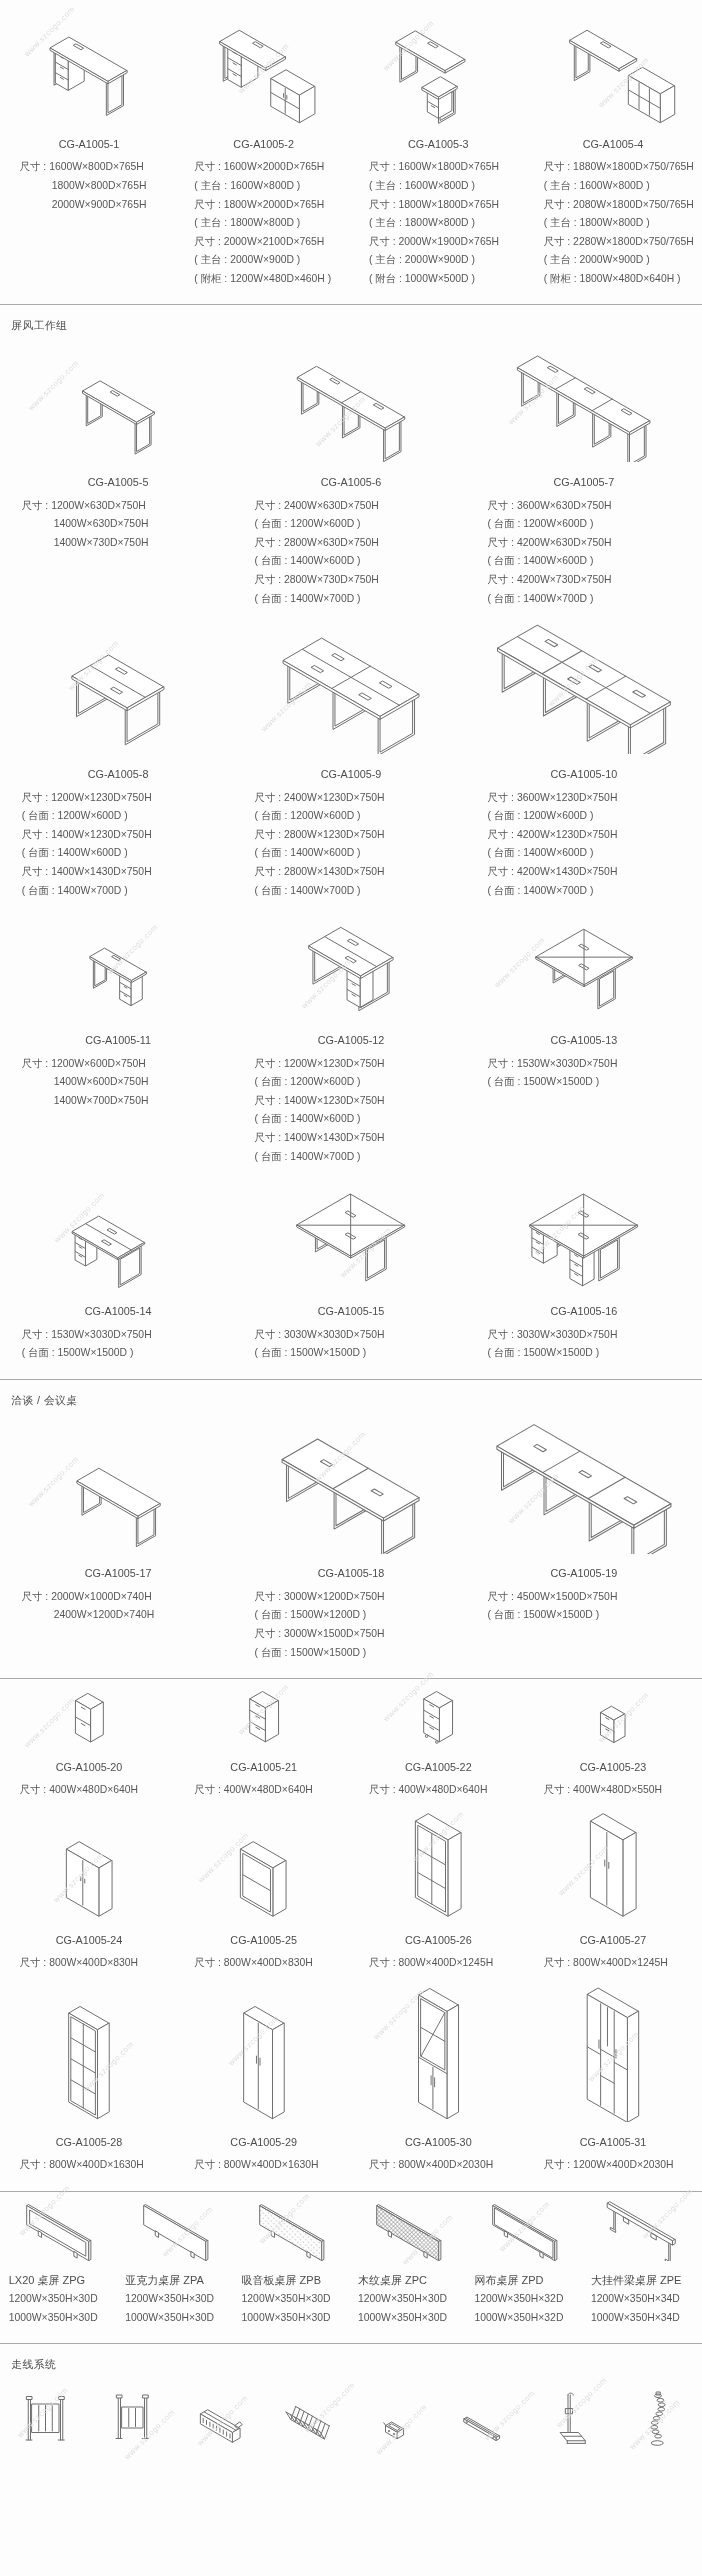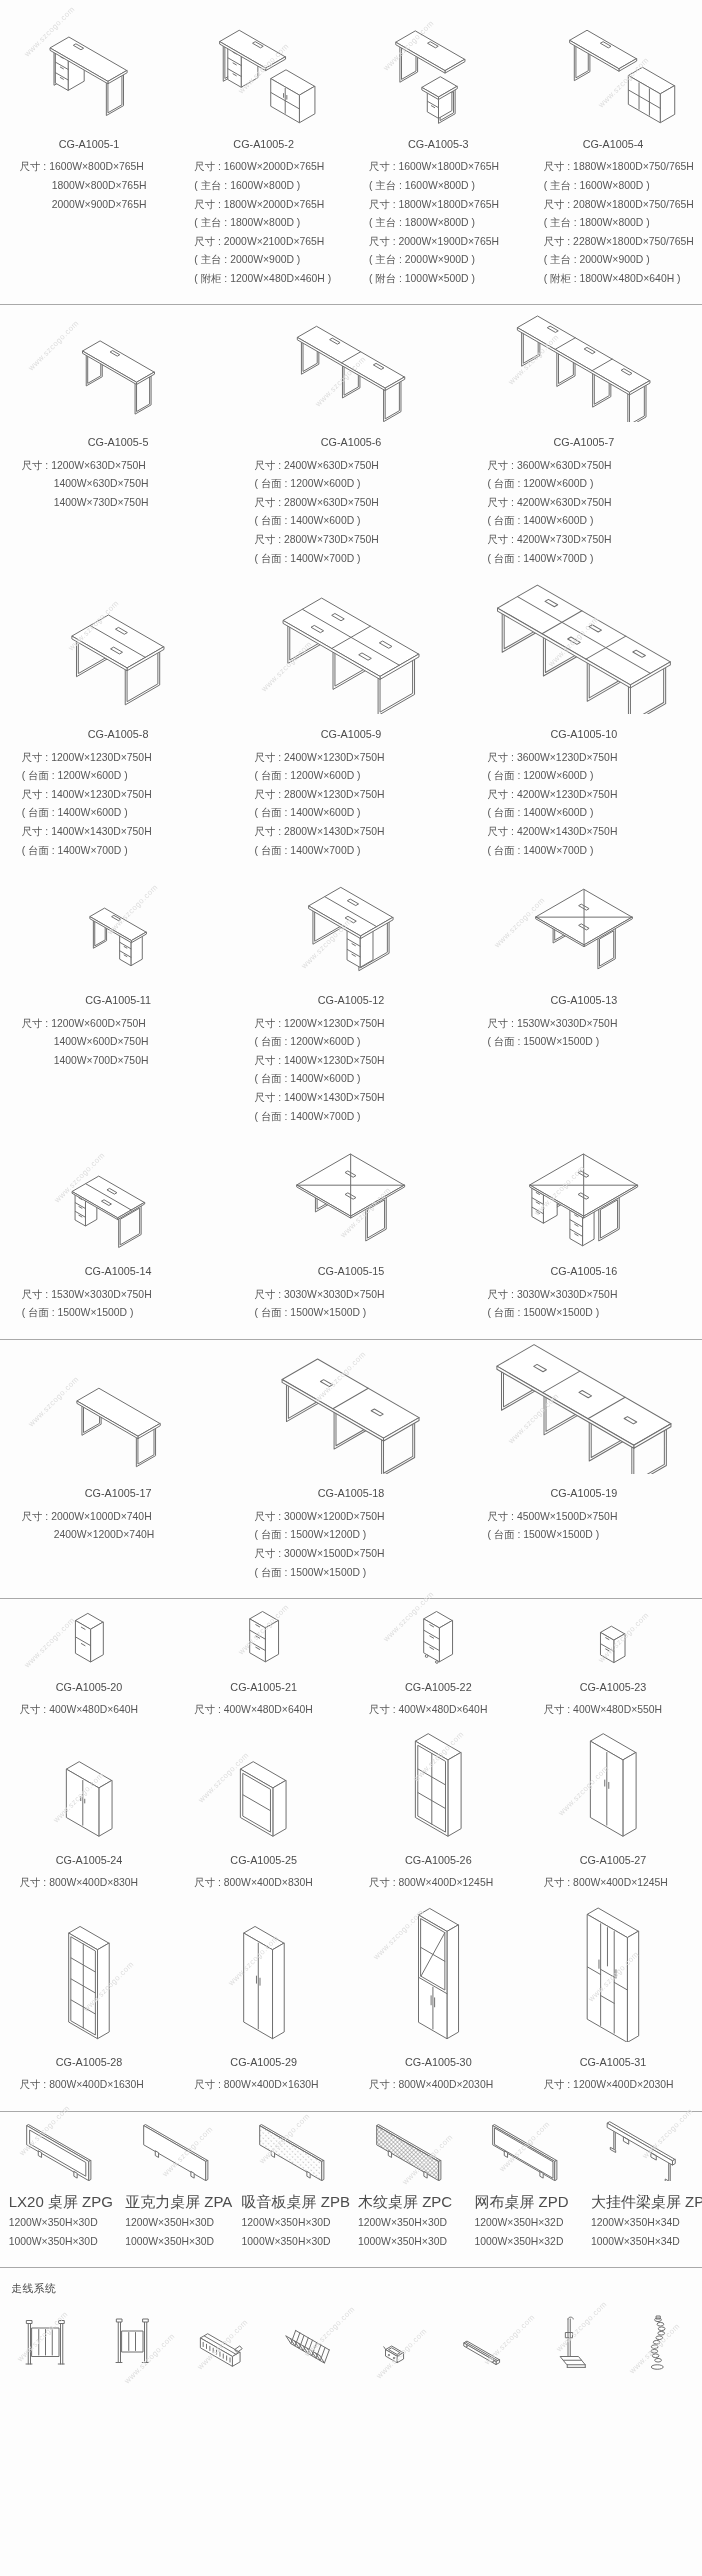--- a/index.html
+++ b/index.html
@@ -13,21 +13,21 @@
   .fig{display:flex;align-items:flex-end;justify-content:center;position:relative;width:100%;padding-bottom:1.7px}
   .fig svg{display:block}
   .wm{position:absolute;color:#dcdcdc;font-size:7.8px;transform:rotate(-45deg);letter-spacing:0.5px;pointer-events:none;white-space:nowrap}
   .model{font-size:10.8px;color:#4c4c4c;margin:12px 0 8.7px;text-align:right;white-space:nowrap}
   .specs{align-self:flex-start;display:flex;flex-direction:column}
   .spec{font-size:10.4px;line-height:18.6px;white-space:nowrap;color:#565656}
   .spec.ind{padding-left:32px}
   .cols4 .specs{margin-left:18px}
   .cols3 .specs{margin-left:20px}
   .screens .specs{margin-left:7px}
-  .pname{font-size:15px;color:#4c4c4c;white-space:nowrap}
+  .pname{font-size:11px;color:#4c4c4c;white-space:nowrap}
   .screens .pname{margin:10.4px 0 2.6px;align-self:flex-start;padding-left:7px}
   svg path{stroke:#6f6f6f;stroke-width:1;vector-effect:non-scaling-stroke;stroke-linejoin:round;stroke-linecap:round}
   svg circle,svg ellipse{stroke:#6f6f6f;stroke-width:1;vector-effect:non-scaling-stroke}
 </style>
 </head>
 <body>
 
 <div id="page">
     <div class="section catalog">
       <div class="row cols4 catalog">
@@ -158,20 +158,21 @@
             <div class="spec">( 主台 : 1800W×800D )</div>
             <div class="spec">尺寸 : 2280W×1800D×750/765H</div>
             <div class="spec">( 主台 : 2000W×900D )</div>
             <div class="spec">( 附柜 : 1800W×480D×640H )</div>
           </div>
         </div>
       </div>
     </div>
     <div class="divider"></div>
     <div class="section catalog">
+      <div class="sec-title">屏风工作组</div>
       <div class="row cols3 catalog">
         <div class="col">
           <div class="fig" style="height: 117px;">
             <svg viewBox="-125 -125 250 172" style="height:97px">
               <path fill="none" d="M-29.4,-89.0L-57.2,-73.0L-57.2,-17.0L-29.4,-33.0Z"></path>
               <path fill="none" d="M-32.0,-84.5L-54.6,-71.5L-54.6,-21.5L-32.0,-34.5Z"></path>
               <path fill="none" d="M57.2,-39.0L29.4,-23.0L29.4,33.0L57.2,17.0Z"></path>
               <path fill="none" d="M54.6,-34.5L32.0,-21.5L32.0,28.5L54.6,15.5Z"></path>
               <path fill="#fff" d="M-32.0,-96.5L63.2,-41.5L32.0,-23.5L-63.2,-78.5Z"></path>
               <path fill="#fff" d="M63.2,-41.5L32.0,-23.5L32.0,-19.5L63.2,-37.5Z"></path>
@@ -515,20 +516,21 @@
           <div class="model">CG-A1005-16</div>
           <div class="specs">
             <div class="spec">尺寸 : 3030W×3030D×750H</div>
             <div class="spec">( 台面 : 1500W×1500D )</div>
           </div>
         </div>
       </div>
     </div>
     <div class="divider"></div>
     <div class="section catalog">
+      <div class="sec-title">洽谈 / 会议桌</div>
       <div class="row cols3 catalog">
         <div class="col">
           <div class="fig" style="height: 134px;">
             <svg viewBox="-125 -125 250 172" style="height:104px">
               <path fill="none" d="M-29.4,-86.0L-60.6,-68.0L-60.6,-17.0L-29.4,-35.0Z"></path>
               <path fill="none" d="M-32.0,-81.5L-58.0,-66.5L-58.0,-21.5L-32.0,-36.5Z"></path>
               <path fill="none" d="M60.6,-34.0L29.4,-16.0L29.4,35.0L60.6,17.0Z"></path>
               <path fill="none" d="M58.0,-29.5L32.0,-14.5L32.0,30.5L58.0,15.5Z"></path>
               <path fill="#fff" d="M-32.0,-94.5L68.4,-36.5L32.0,-15.5L-68.4,-73.5Z"></path>
               <path fill="#fff" d="M68.4,-36.5L32.0,-15.5L32.0,-11.5L68.4,-32.5Z"></path>

